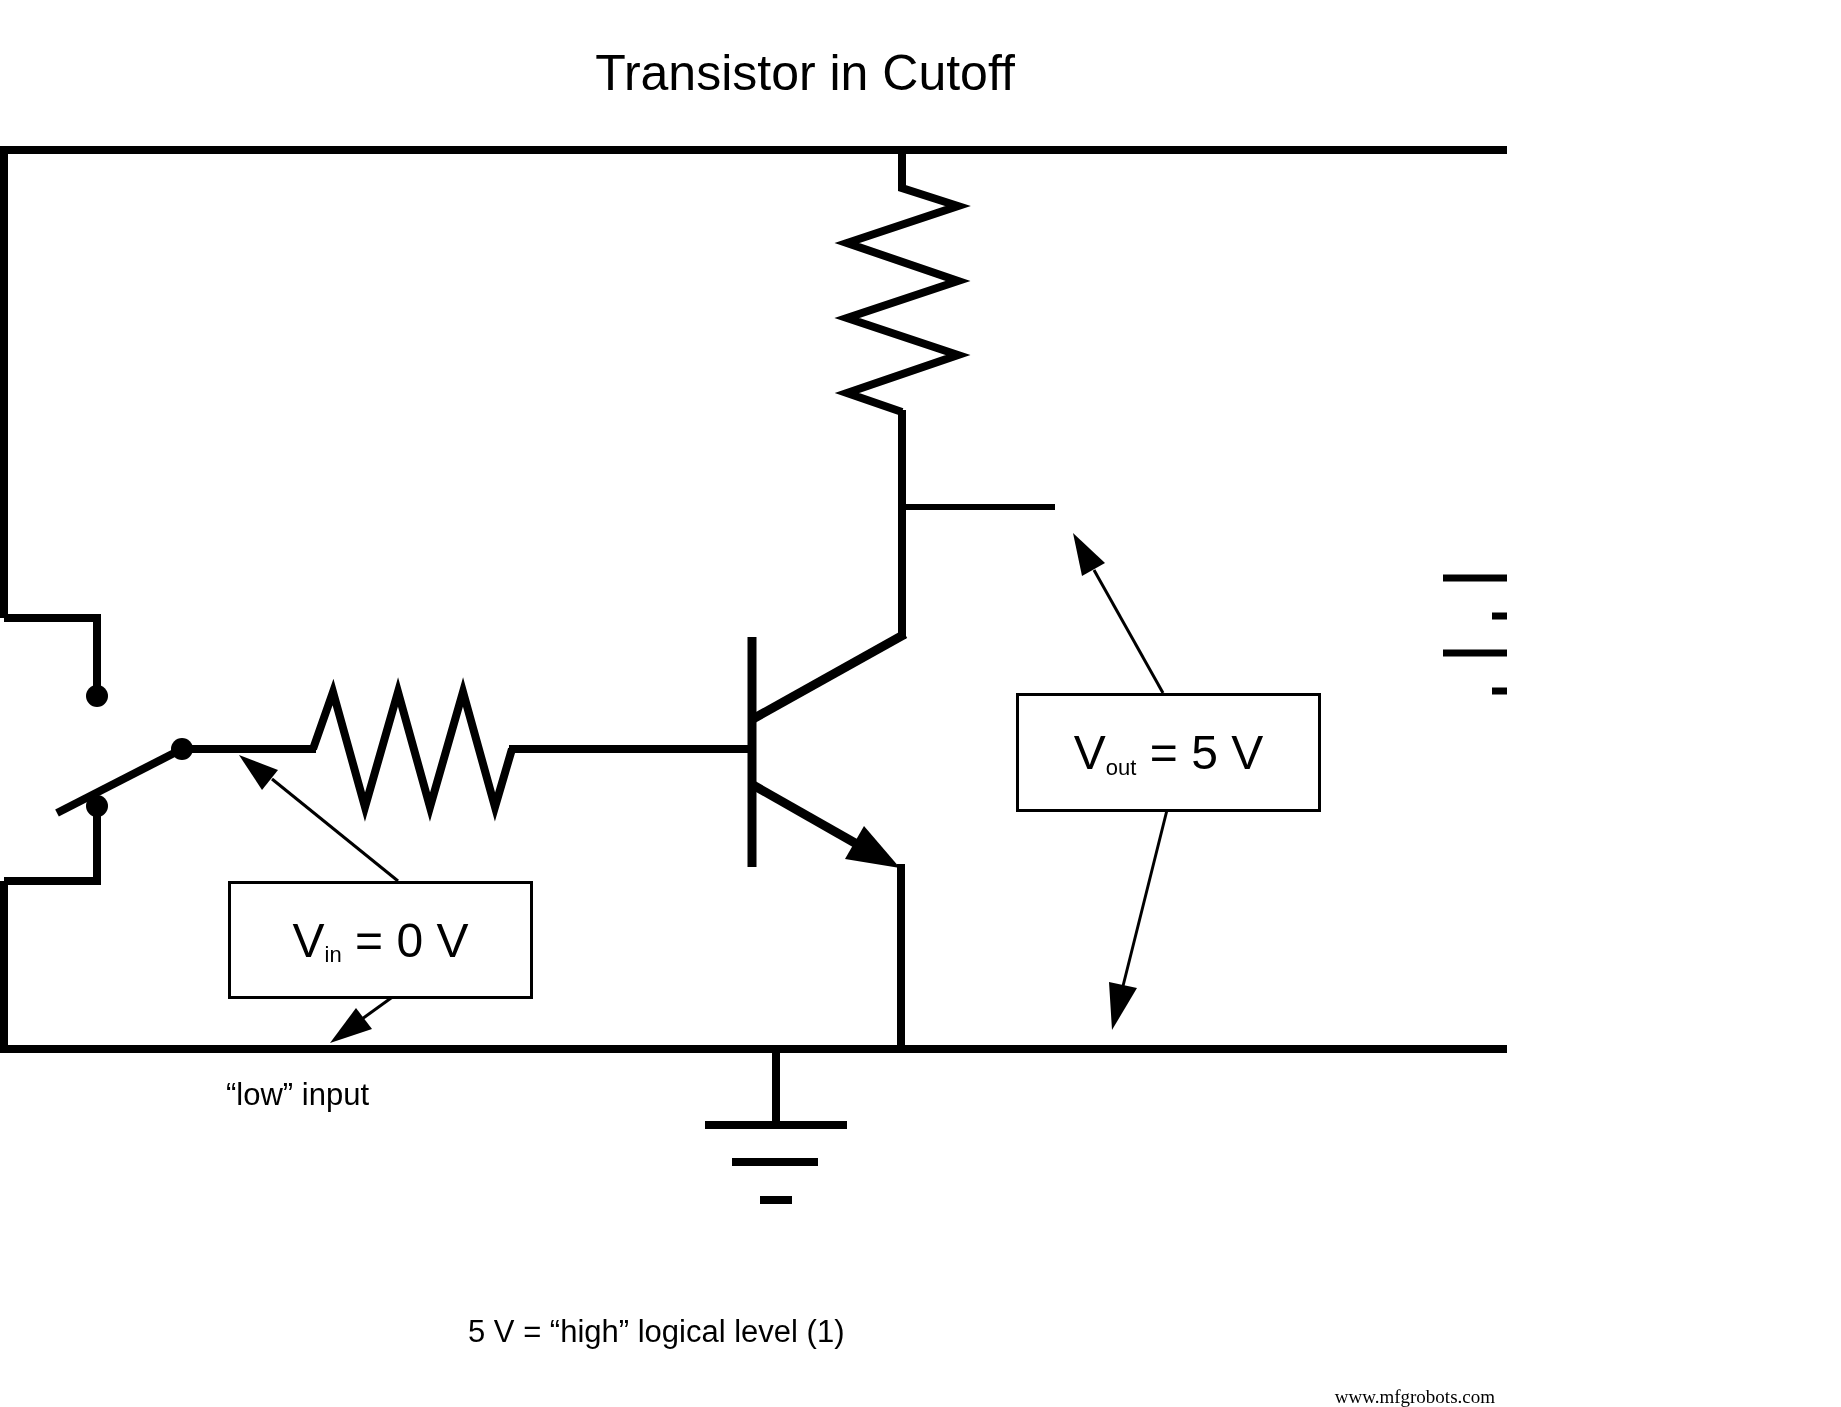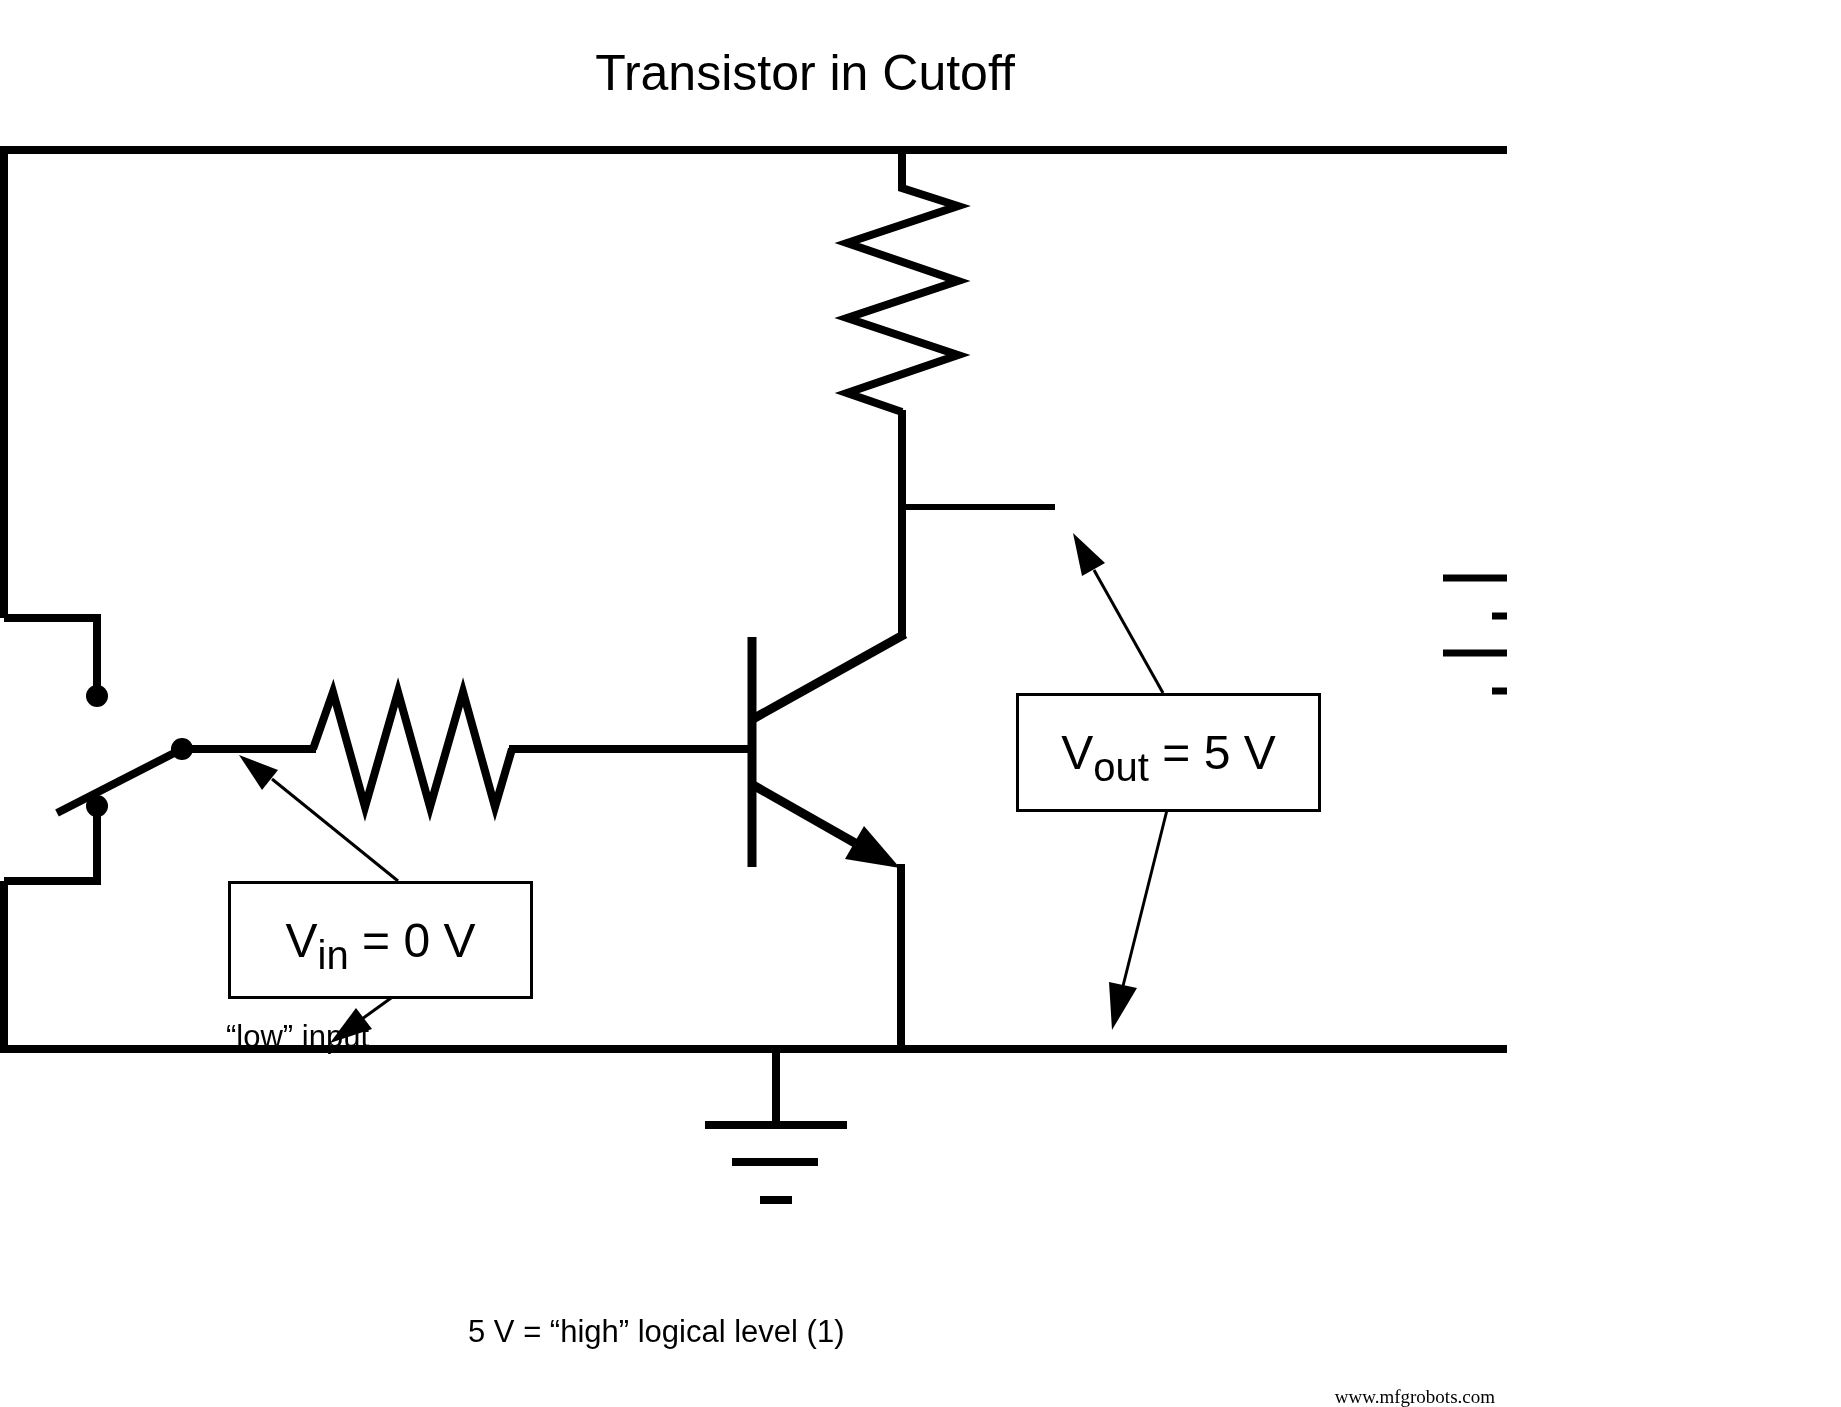--- a/index.html
+++ b/index.html
@@ -15,23 +15,23 @@
   .head{fill:var(--ink,#000);stroke:none;}
   .thin{stroke:var(--ink,#000);stroke-width:3;fill:none;}
   .txt{position:absolute;white-space:nowrap;}
   .t48{font-size:31px;line-height:1.1;}
   #title{left:805px;top:44px;transform:translateX(-50%);font-size:50px;}
   #batt-label{left:1676px;top:594px;}
   .callout{position:absolute;border:3px solid var(--ink,#000);background:var(--paper,#fff);
            display:flex;align-items:center;justify-content:center;font-size:48px;}
   #vout-box{left:1016px;top:693px;width:299px;height:113px;}
   #vin-box{left:228px;top:881px;width:299px;height:112px;}
-  .callout .sub{font-size:40px;position:relative;top:15px;}
+  .callout .sub{font-size:22px;position:relative;top:15px;}
   .callout .eq{white-space:pre;}
-  #input-label{left:226px;top:1020px;}
+  #input-label{left:226px;top:1078px;}
   #output-label{left:1058px;top:1082px;}
   #legend-1{left:468px;top:1245px;}
   #legend-2{left:468px;top:1315px;}
   #watermark{right:12px;top:1386px;font-family:"Liberation Serif",serif;font-size:19px;}
 </style>
 </head>
 <body>
 
 <div class="stage">
 

